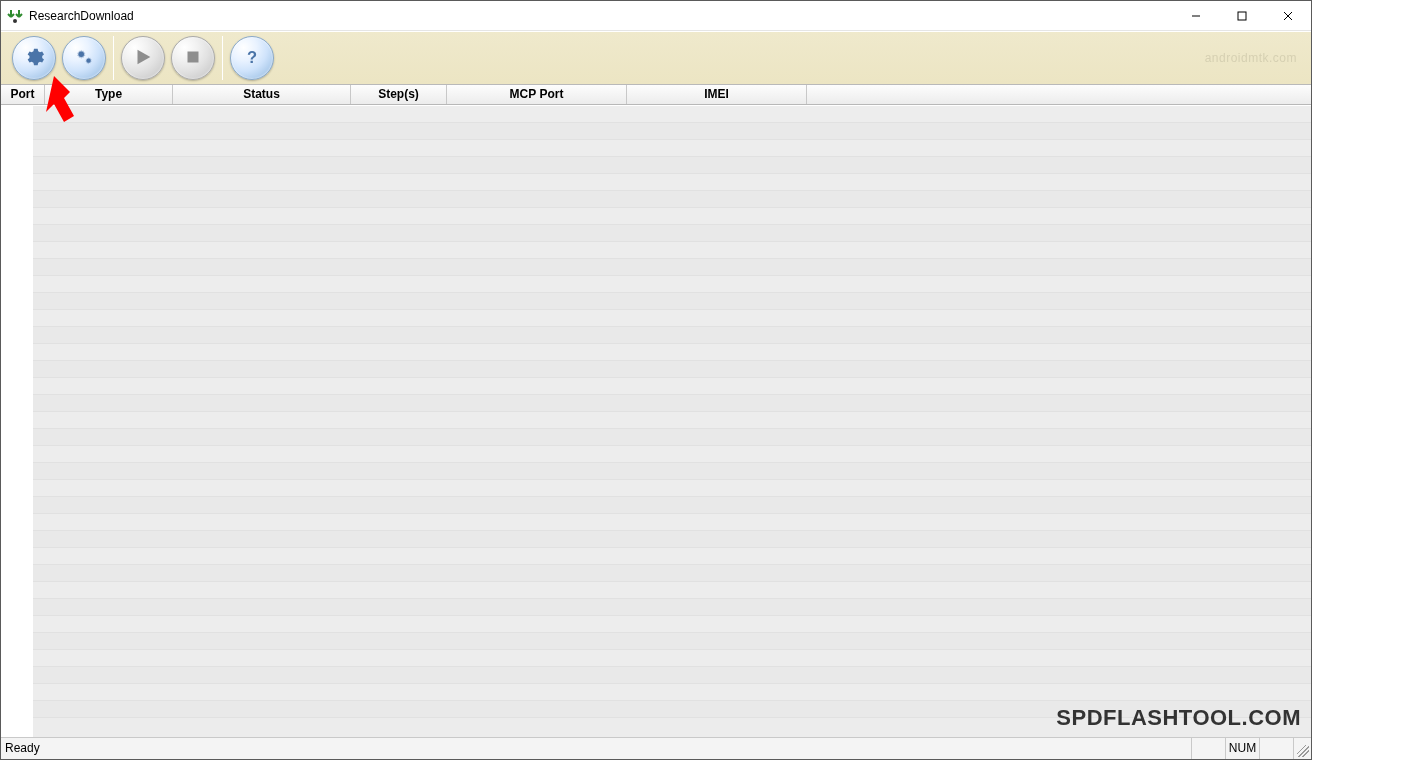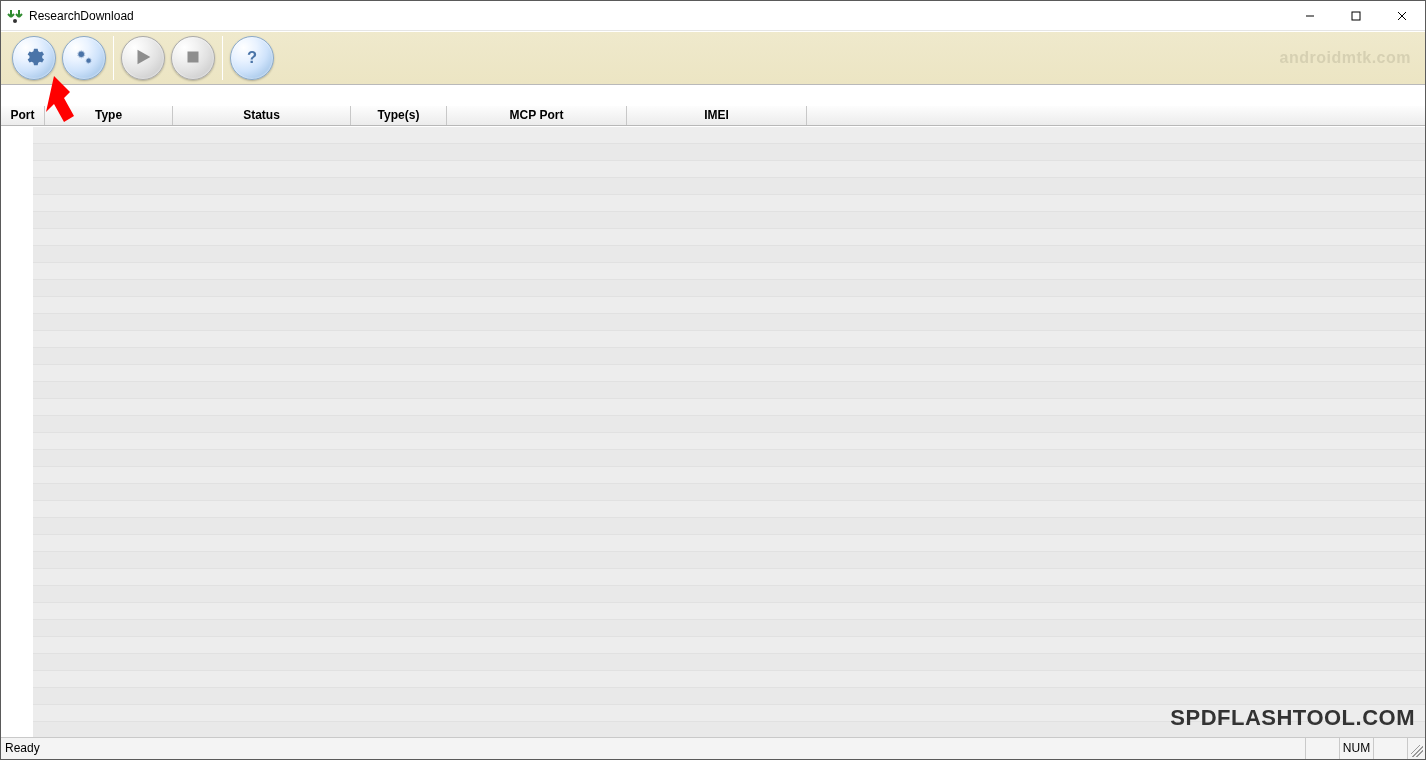--- a/index.html
+++ b/index.html
@@ -1,35 +1,35 @@
 <!DOCTYPE html>
 <html><head>
 <meta charset="utf-8">
 <style>
   * { box-sizing: border-box; margin: 0; padding: 0; }
   html, body { width: 1426px; height: 760px; font-family: "Segoe UI", Tahoma, sans-serif; font-size: 12px; overflow: hidden; background: #fff; }
-  .window { width: 1426px; height: 760px; border: 1px solid #5a5a5a; display: flex; flex-direction: column; background: #fff; }
+  .window { width: 1312px; height: 760px; border: 1px solid #5a5a5a; display: flex; flex-direction: column; background: #fff; }
   
   .titlebar { height: 30px; background: #fff; display: flex; align-items: center; padding-left: 6px; border-bottom: 1px solid #e5e5e5; }
   .titlebar .app-icon { width: 16px; height: 16px; margin-right: 6px; display: flex; align-items: center; justify-content: center; }
   .titlebar .title { flex: 0 0 auto; color: #000; }
   .titlebar .spacer { flex: 1; }
   .win-controls { display: flex; height: 100%; }
   .win-btn { width: 46px; height: 100%; display: flex; align-items: center; justify-content: center; font-family: "Segoe UI Symbol", sans-serif; font-size: 10px; cursor: default; }
   
   .toolbar { height: 54px; background: linear-gradient(#efe9cc, #ece5c3); border-top: 1px solid #fff; border-bottom: 1px solid #b9b9b9; display: flex; align-items: center; padding: 0 8px; position: relative; }
   .toolbar .sep { width: 1px; height: 44px; background: #cfc9ac; margin: 0 4px; border-right: 1px solid #fff; }
   .tb-btn { width: 44px; height: 44px; border-radius: 50%; margin: 0 3px; background: radial-gradient(circle at 30% 25%, #ffffff 0%, #eaf3ff 30%, #cfe3fb 55%, #a9c9ea 80%, #8fb5de 100%); border: 1px solid #8aa9c9; box-shadow: inset 0 0 2px #fff, 0 1px 2px rgba(0,0,0,.25); display: flex; align-items: center; justify-content: center; cursor: pointer; position: relative; }
   .tb-btn.disabled { background: radial-gradient(circle at 30% 25%, #ffffff 0%, #f1f1f1 30%, #e2e2e2 55%, #cfcfcf 80%, #bfbfbf 100%); border-color: #aaa; }
   .tb-btn svg { width: 22px; height: 22px; }
-  .watermark-top { position: absolute; right: 14px; top: 50%; transform: translateY(-50%); color: #d6d0b2; font-size: 16px; font-weight: 700; letter-spacing: .5px; pointer-events: none; }
+  .watermark-top { position: absolute; right: 14px; top: 50%; transform: translateY(-50%); color: #d6d0b2; font-size: 12px; font-weight: 400; letter-spacing: .5px; pointer-events: none; }
   
   .arrow-annot { position: absolute; left: 34px; top: 70px; pointer-events: none; z-index: 50; }
   
-  .headers { height: 20px; display: flex; background: linear-gradient(#fdfdfd, #ececec); border-bottom: 1px solid #b8b8b8; margin-top: 21px; }
+  .headers { height: 20px; display: flex; background: linear-gradient(#fdfdfd, #ececec); border-bottom: 1px solid #b8b8b8; }
   .col { border-right: 1px solid #c8c8c8; text-align: center; font-weight: 700; line-height: 19px; font-size: 12px; overflow: hidden; white-space: nowrap; }
   .c-port   { width: 44px; }
   .c-step   { width: 128px; }
   .c-status { width: 178px; }
   .c-progress { width: 318px; }
   .c-time   { width: 96px; }
   .c-mcp    { width: 180px; }
   .c-imei   { width: 180px; }
   .c-rest   { flex: 1; border-right: none; }
   
@@ -131,21 +131,21 @@
   <div class="arrow-annot">
     <svg width="70" height="70" viewBox="0 0 70 70">
       <polygon points="20,6 36,22 30,28 40,46 30,52 20,34 12,42" fill="#ff0000"></polygon>
     </svg>
   </div>
 
   <div class="headers">
     <div class="col c-port">Port</div>
     <div class="col c-step">Type</div>
     <div class="col c-status">Status</div>
-    <div class="col c-time">Type(s)</div>
+    <div class="col c-time">Step(s)</div>
     <div class="col c-mcp">MCP Port</div>
     <div class="col c-imei">IMEI</div>
     <div class="col c-rest"></div>
   </div>
 
   <div class="grid-body">
     <div class="row"></div>
     <div class="row"></div>
     <div class="row"></div>
     <div class="row"></div>

